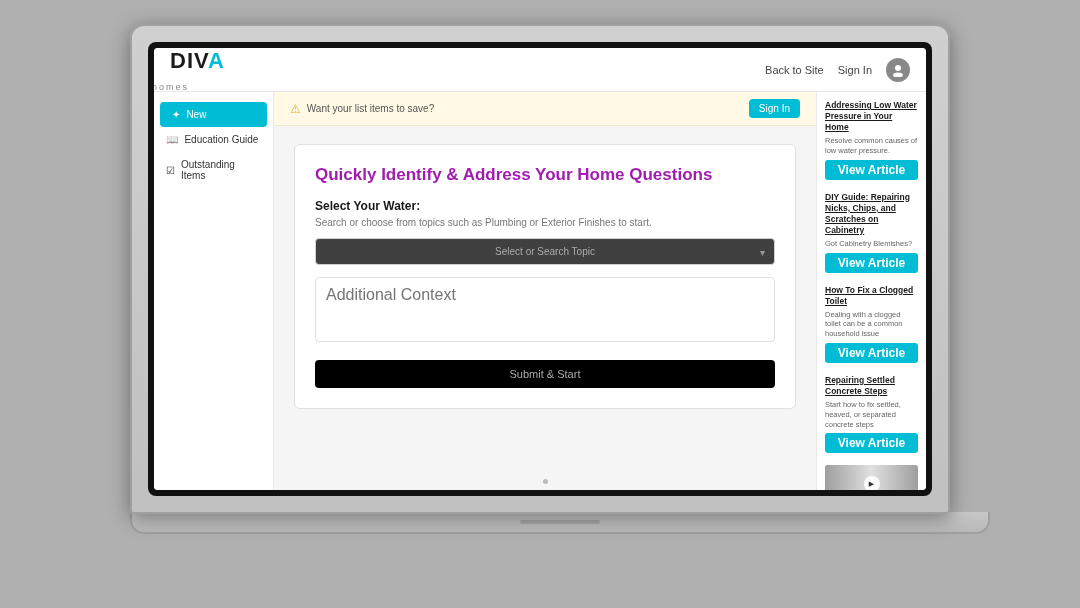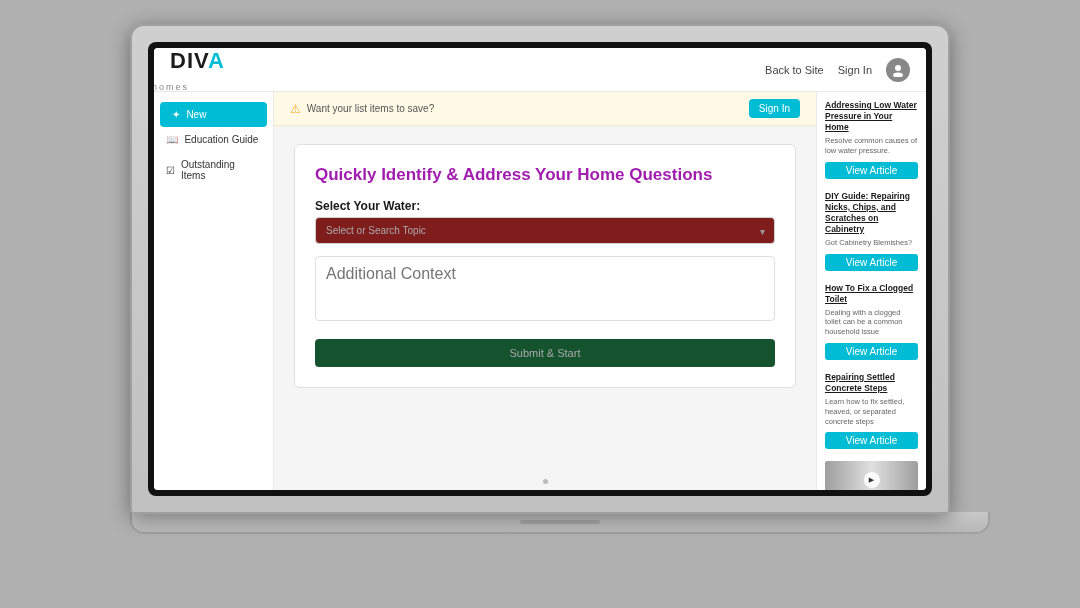--- a/index.html
+++ b/index.html
@@ -243,23 +243,24 @@
       margin-bottom: 12px;
     }
 
     .select-wrapper select {
       width: 100%;
       border: 1px solid #d0d0d0;
       border-radius: 4px;
       padding: 7px 10px;
       font-size: 10px;
       color: #aaa;
-      background: #7f1d1d;
+      background: #404040;
       appearance: none;
       cursor: pointer;
+      text-align: center;
     }
 
     .select-chevron {
       position: absolute;
       right: 10px;
       top: 50%;
       transform: translateY(-50%);
       color: #999;
       font-size: 10px;
       pointer-events: none;
@@ -274,21 +275,21 @@
       font-size: 16px;
       color: #bbb;
       resize: none;
       background: #fff;
       margin-bottom: 14px;
       font-family: inherit;
     }
 
     .submit-btn {
       width: 100%;
-      background: #14532d;
+      background: #000000;
       color: #aaa;
       border: none;
       border-radius: 4px;
       padding: 8px;
       font-size: 11px;
       cursor: not-allowed;
     }
 
     
     .right-sidebar {
@@ -319,23 +320,24 @@
       line-height: 1.3;
       margin-bottom: 4px;
     }
 
     .view-article-btn {
       background: #00bcd4;
       color: white;
       border: none;
       border-radius: 3px;
       padding: 3px 6px;
-      font-size: 10px;
+      font-size: 12px;
       cursor: pointer;
       width: 100%;
+      font-weight: bold;
     }
 
     .video-card {
       margin-top: 8px;
     }
 
     .video-thumb {
       width: 100%;
       height: 38px;
       background: linear-gradient(135deg, #888 0%, #ccc 100%);
@@ -460,20 +462,21 @@
                 <span class="banner-icon">⚠</span>
                 <span>Want your list items to save?</span>
               </div>
               <button class="banner-sign-btn">Sign In</button>
             </div>
 
             <div class="form-area">
               <div class="form-card">
                 <h1 class="form-title">Quickly Identify &amp; Address Your Home Questions</h1>
                 <div class="topic-label">Select Your Water:</div>
+                <div class="topic-sub">Search or choose from topics such as Plumbing or Exterior Finishes to start.</div>
                 <div class="select-wrapper">
                   <select>
                     <option value="" disabled="" selected="">Select or Search Topic</option>
                   </select>
                   <span class="select-chevron">▾</span>
                 </div>
                 <textarea class="context-area" placeholder="Additional Context" style=""></textarea>
                 <button class="submit-btn">Submit &amp; Start</button>
               </div>
             </div>
@@ -498,21 +501,21 @@
             </div>
 
             <div class="article-card">
               <div class="article-title">How To Fix a Clogged Toilet</div>
               <div class="article-desc">Dealing with a clogged toilet can be a common household issue</div>
               <button class="view-article-btn">View Article</button>
             </div>
 
             <div class="article-card">
               <div class="article-title">Repairing Settled Concrete Steps</div>
-              <div class="article-desc">Learn how to fix settled, heaved, or separated concrete steps</div>
+              <div class="article-desc">Start how to fix settled, heaved, or separated concrete steps</div>
               <button class="view-article-btn">View Article</button>
             </div>
 
             <div class="video-card">
               <div class="video-thumb">
                 <div class="video-thumb-bg"></div>
                 <div class="play-btn">▶</div>
               </div>
 
             </div>

